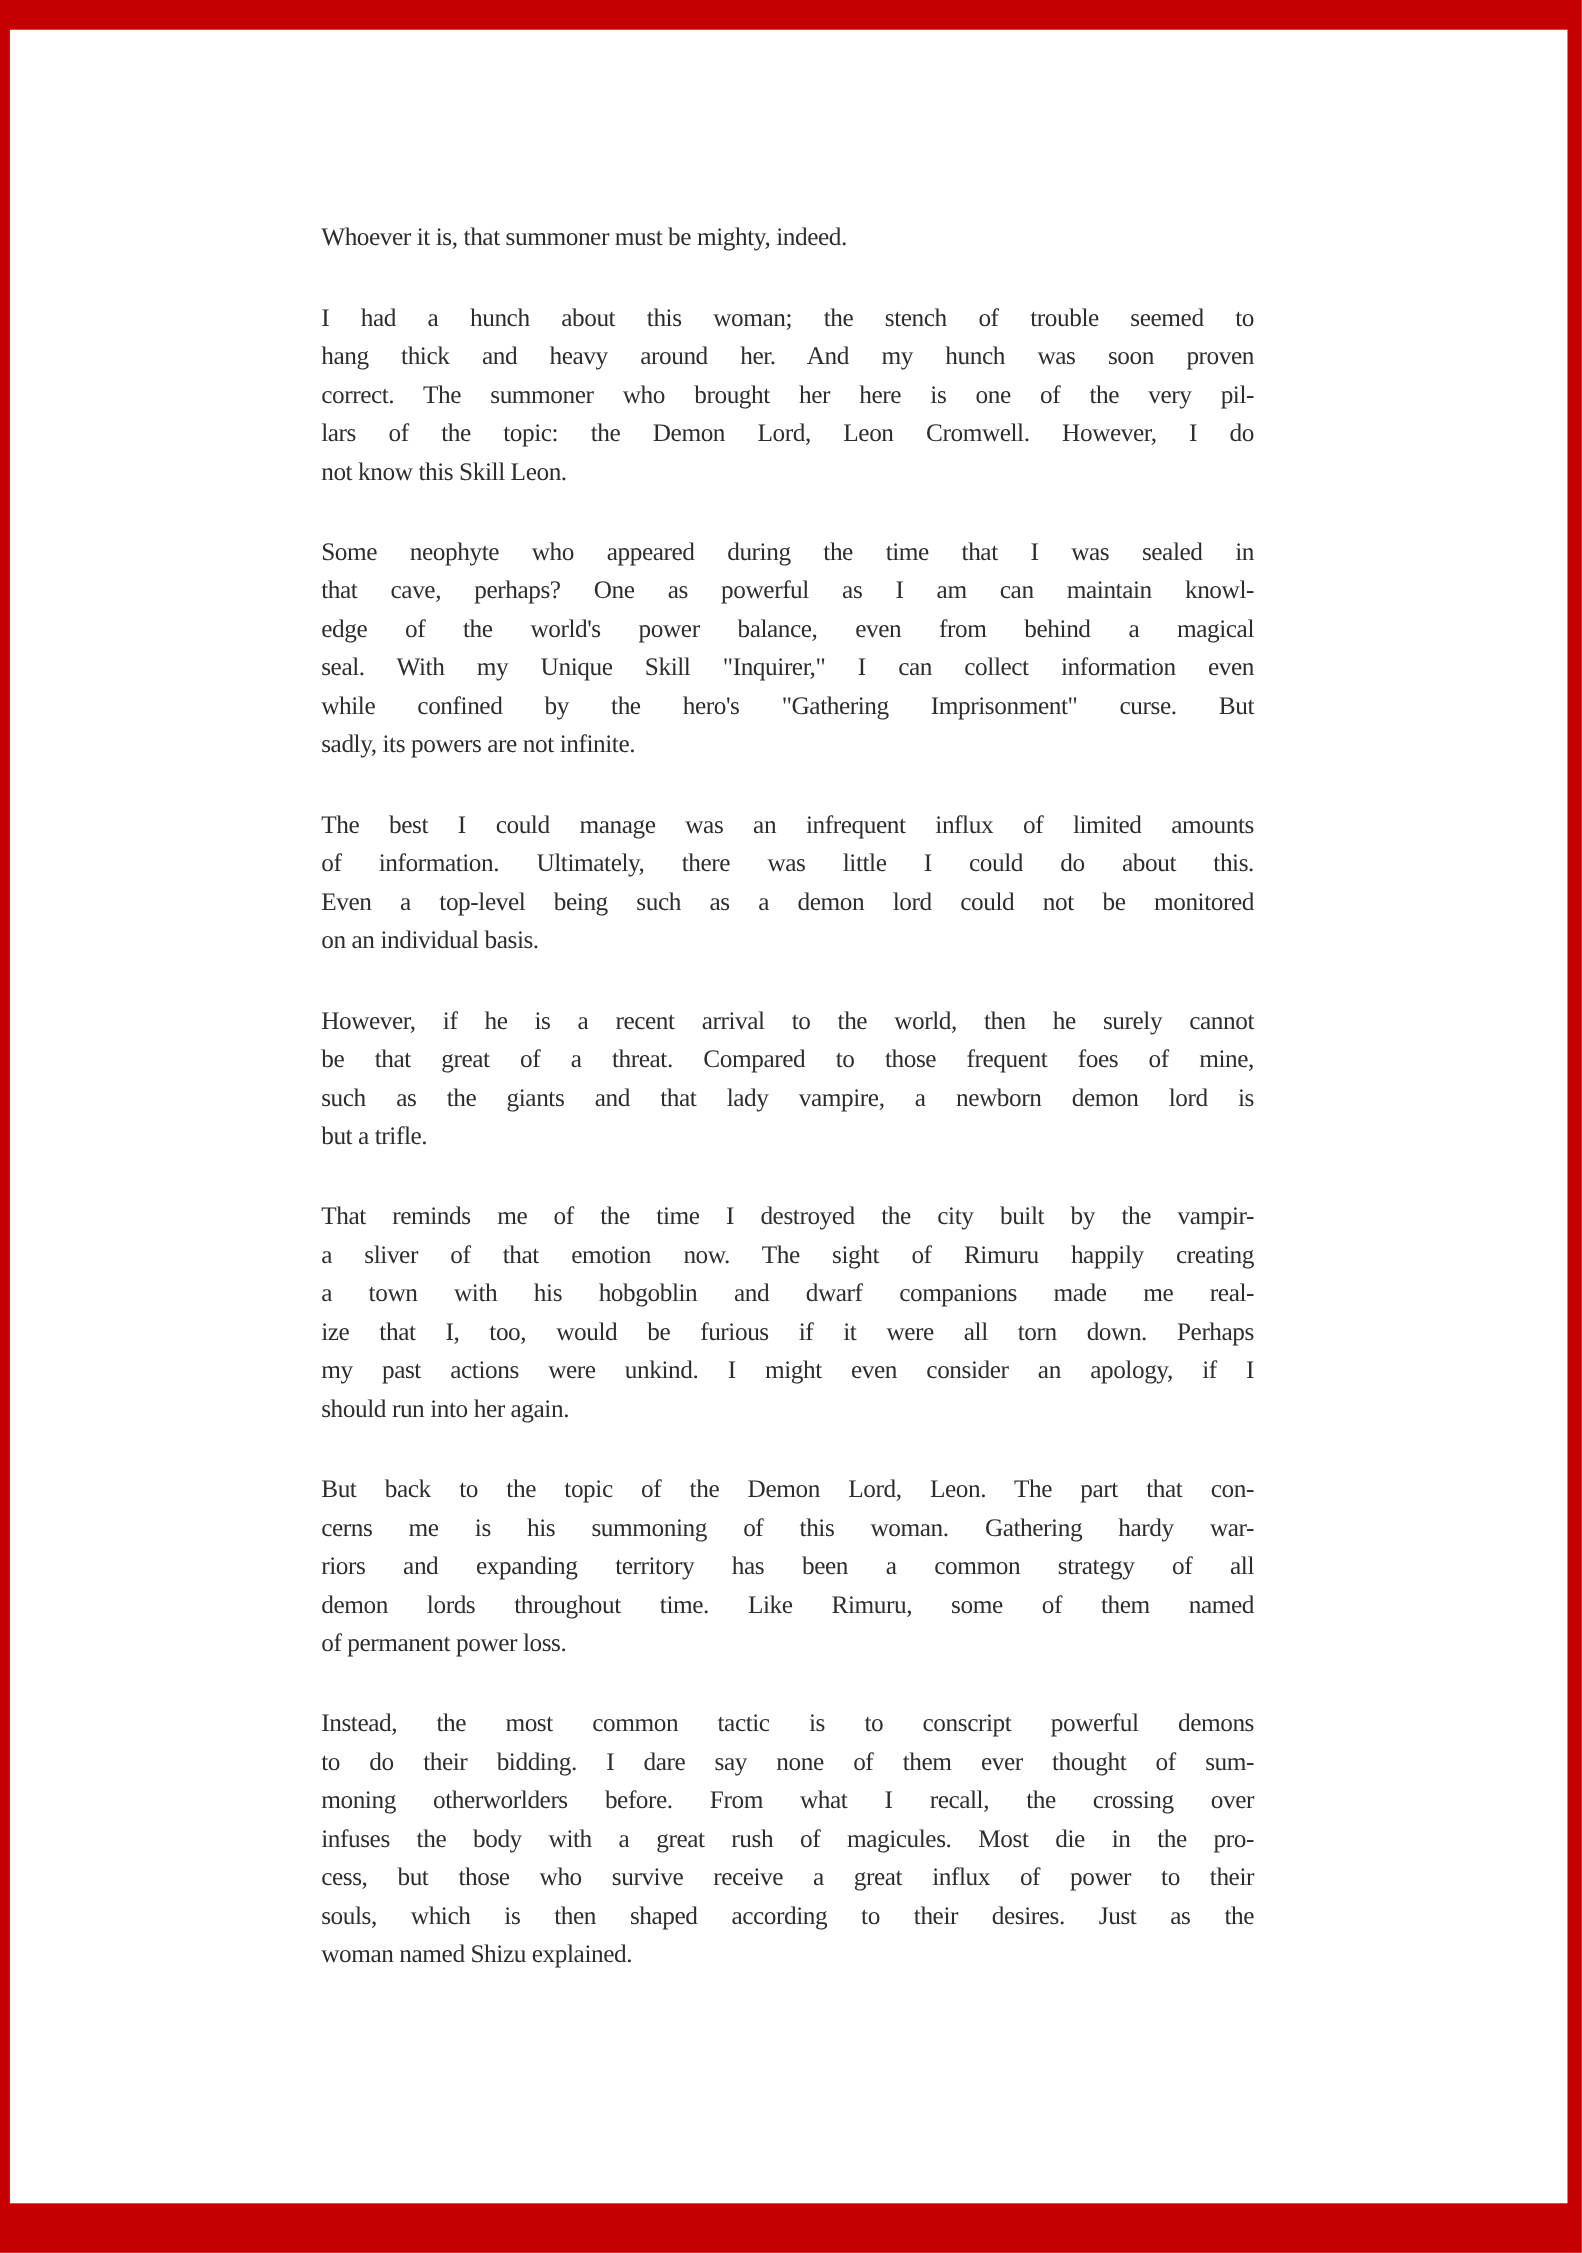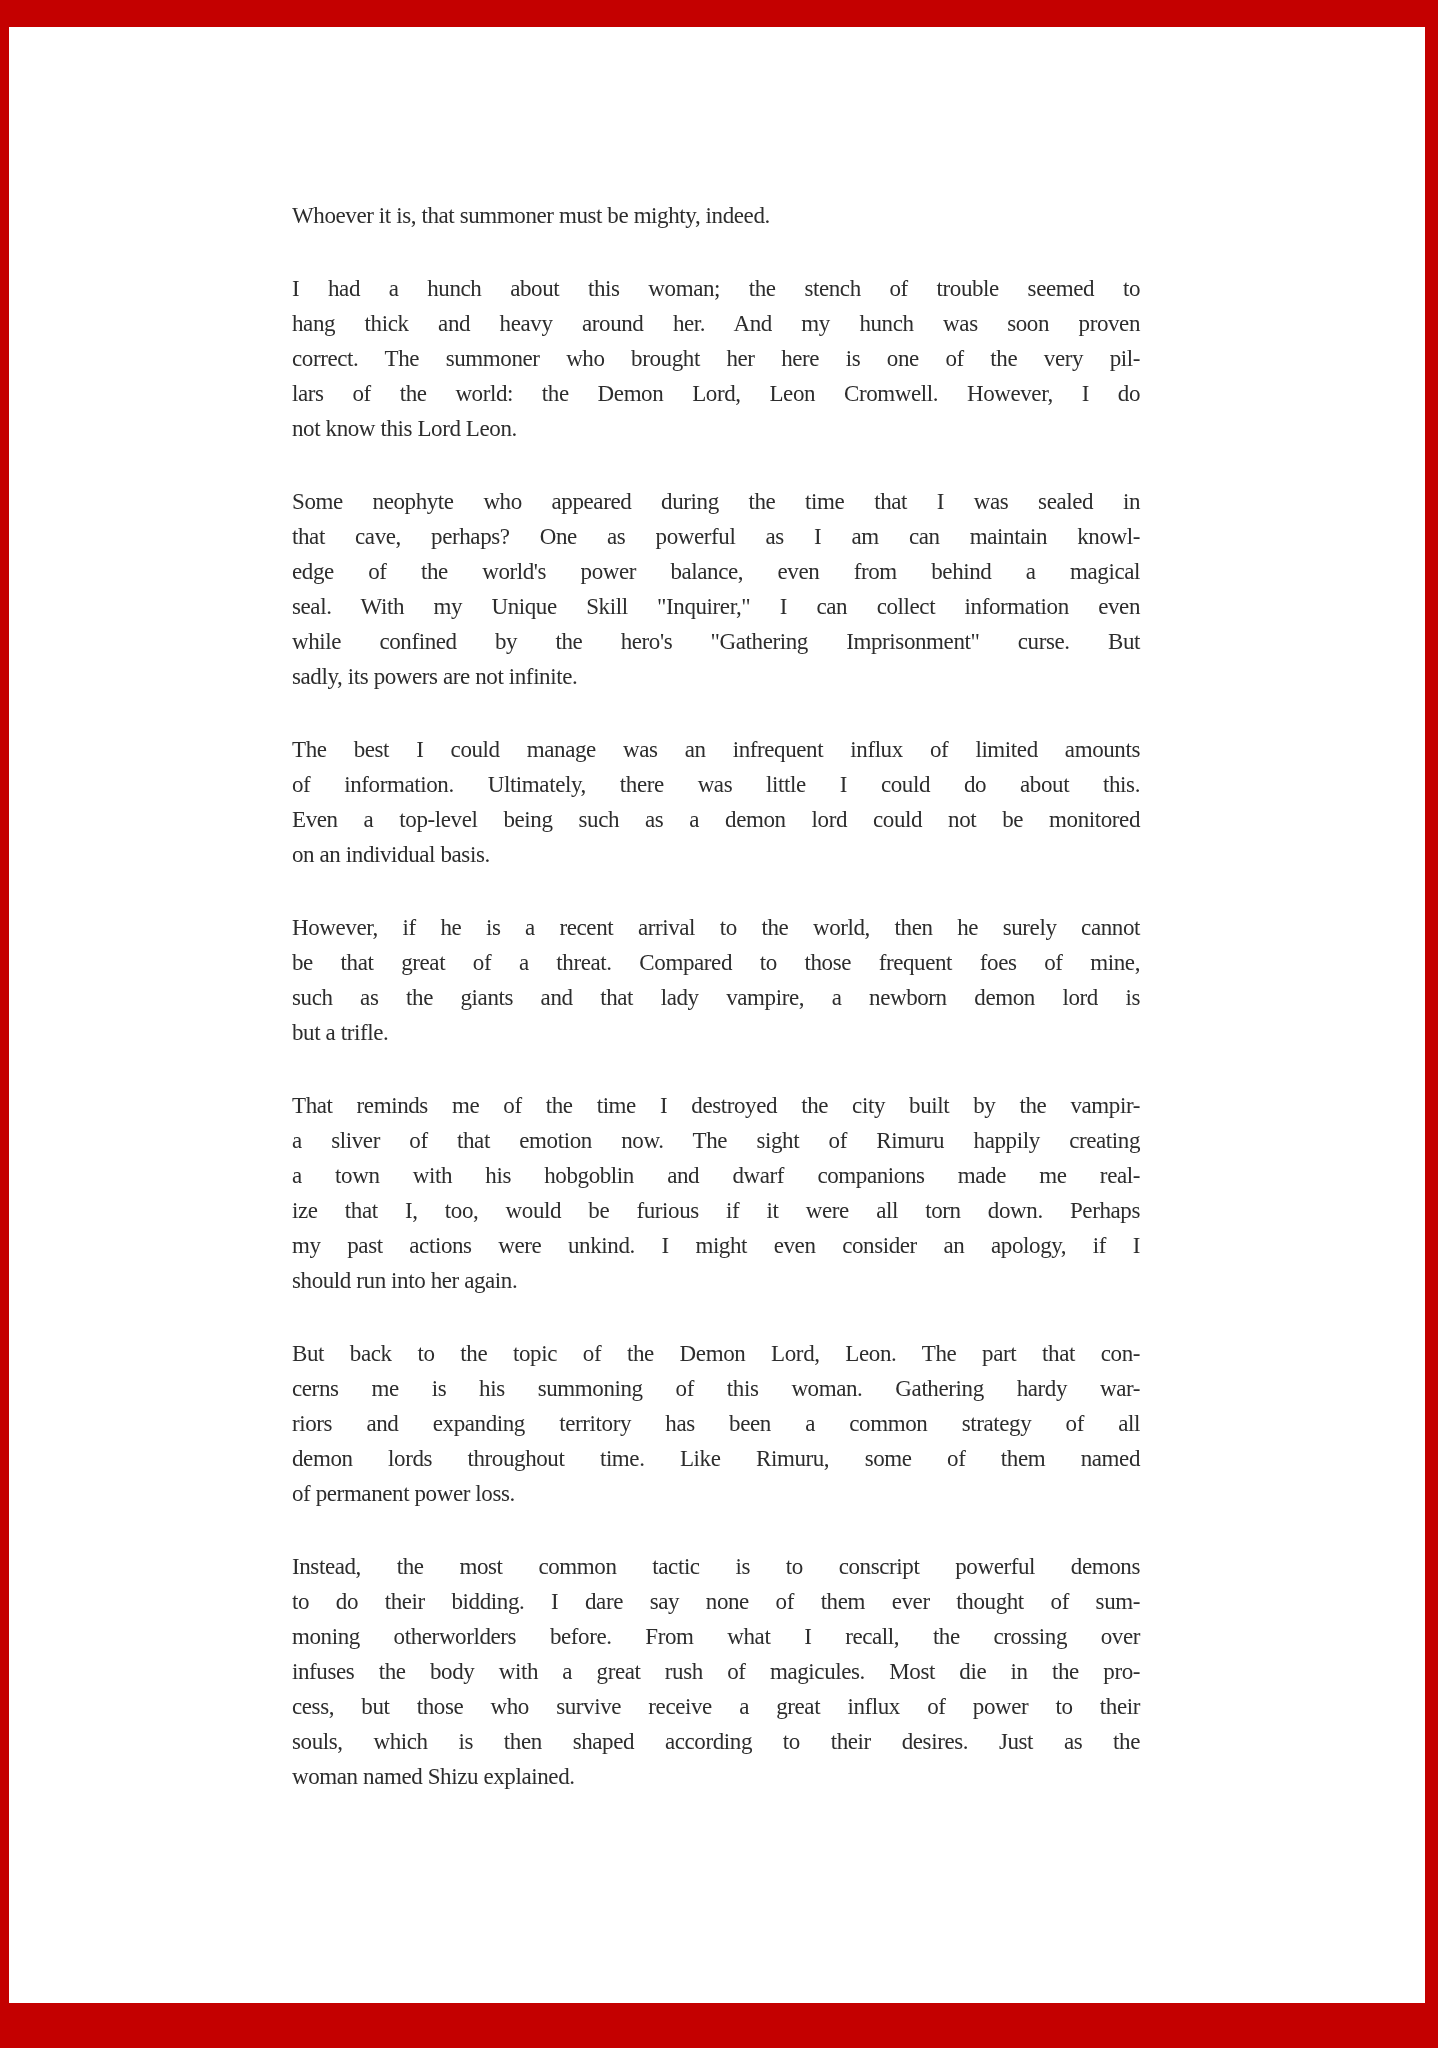--- a/index.html
+++ b/index.html
@@ -44,22 +44,22 @@
 
 <div class="page" style="background: rgb(255, 255, 255);">
   <div class="text-column" style="color: rgb(45, 45, 45);">
       <div class="para">
         <div class="line last">Whoever it is, that summoner must be mighty, indeed.</div>
       </div>
       <div class="para">
         <div class="line">I had a hunch about this woman; the stench of trouble seemed to</div>
         <div class="line">hang thick and heavy around her. And my hunch was soon proven</div>
         <div class="line">correct. The summoner who brought her here is one of the very pil-</div>
-        <div class="line">lars of the world: the Demon Lord, Leon Cromwell. However, I do</div>
-        <div class="line last">not know this Lord Leon.</div>
+        <div class="line">lars of the topic: the Demon Lord, Leon Cromwell. However, I do</div>
+        <div class="line last">not know this Skill Leon.</div>
       </div>
       <div class="para">
         <div class="line">Some neophyte who appeared during the time that I was sealed in</div>
         <div class="line">that cave, perhaps? One as powerful as I am can maintain knowl-</div>
         <div class="line">edge of the world's power balance, even from behind a magical</div>
         <div class="line">seal. With my Unique Skill "Inquirer," I can collect information even</div>
         <div class="line">while confined by the hero's "Gathering Imprisonment" curse. But</div>
         <div class="line last">sadly, its powers are not infinite.</div>
       </div>
       <div class="para">

